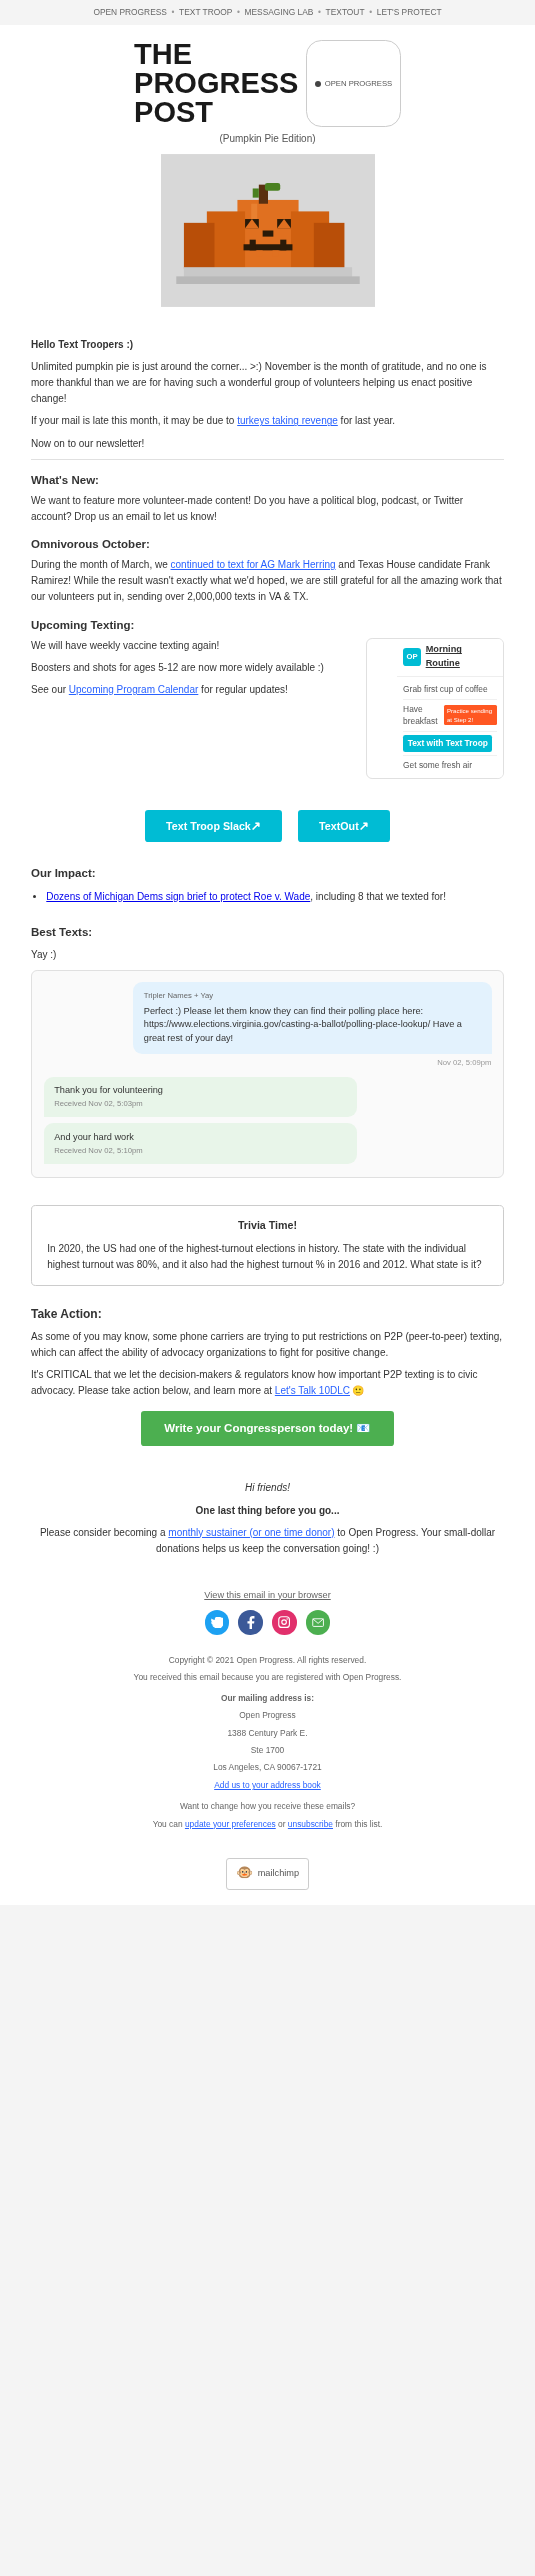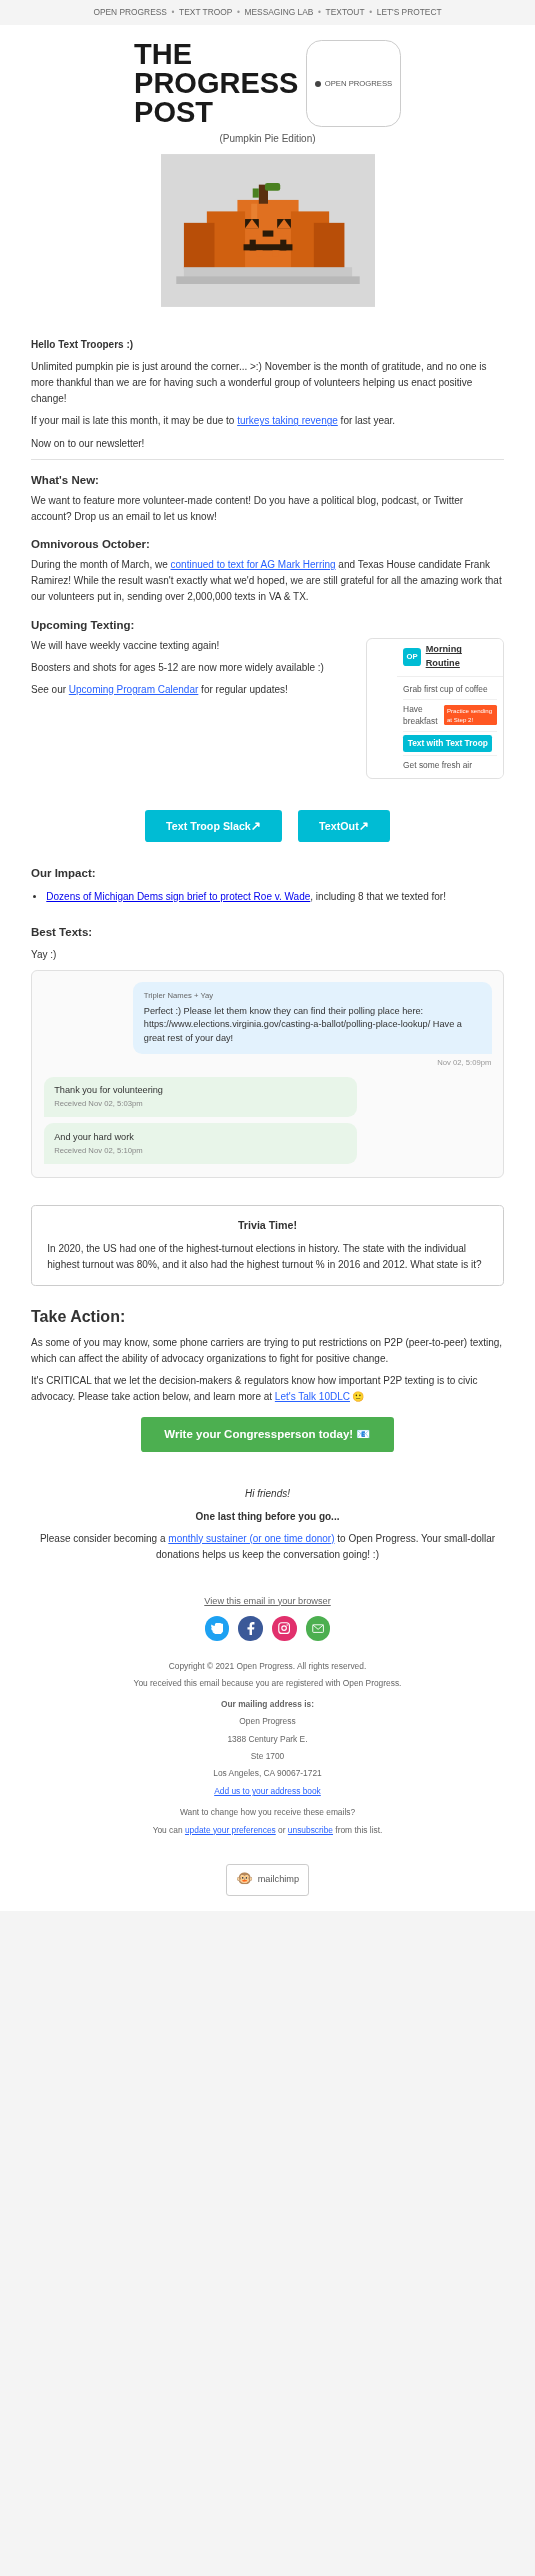--- a/index.html
+++ b/index.html
@@ -192,21 +192,21 @@
     }
     .trivia-box p {
       font-size: 10px;
       color: #333;
       line-height: 1.6;
     }
     .take-action-section {
       padding: 7.7px 31px 15.3px;
     }
     .take-action-section h2 {
-      font-size: 16px;
+      font-size: 12px;
       font-weight: bold;
       margin-bottom: 6.1px;
     }
     .take-action-section p {
       font-size: 10px;
       color: #333;
       margin-bottom: 6.1px;
       line-height: 1.6;
     }
     .take-action-section a {

